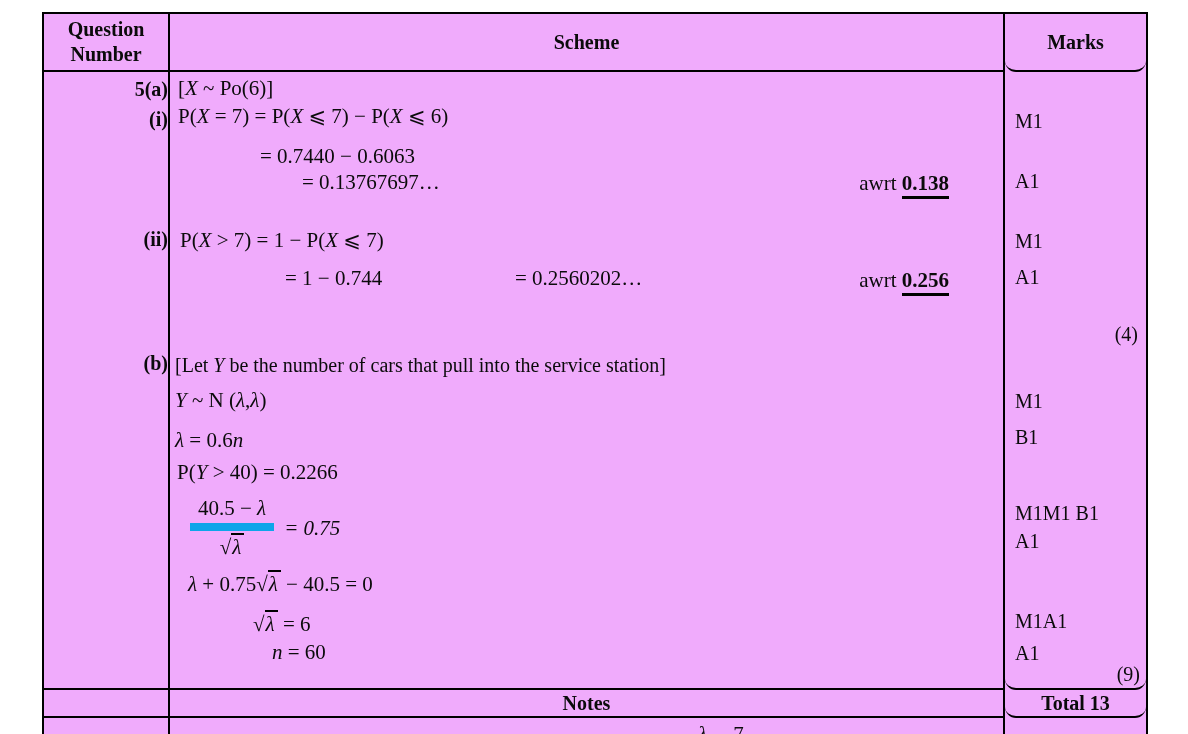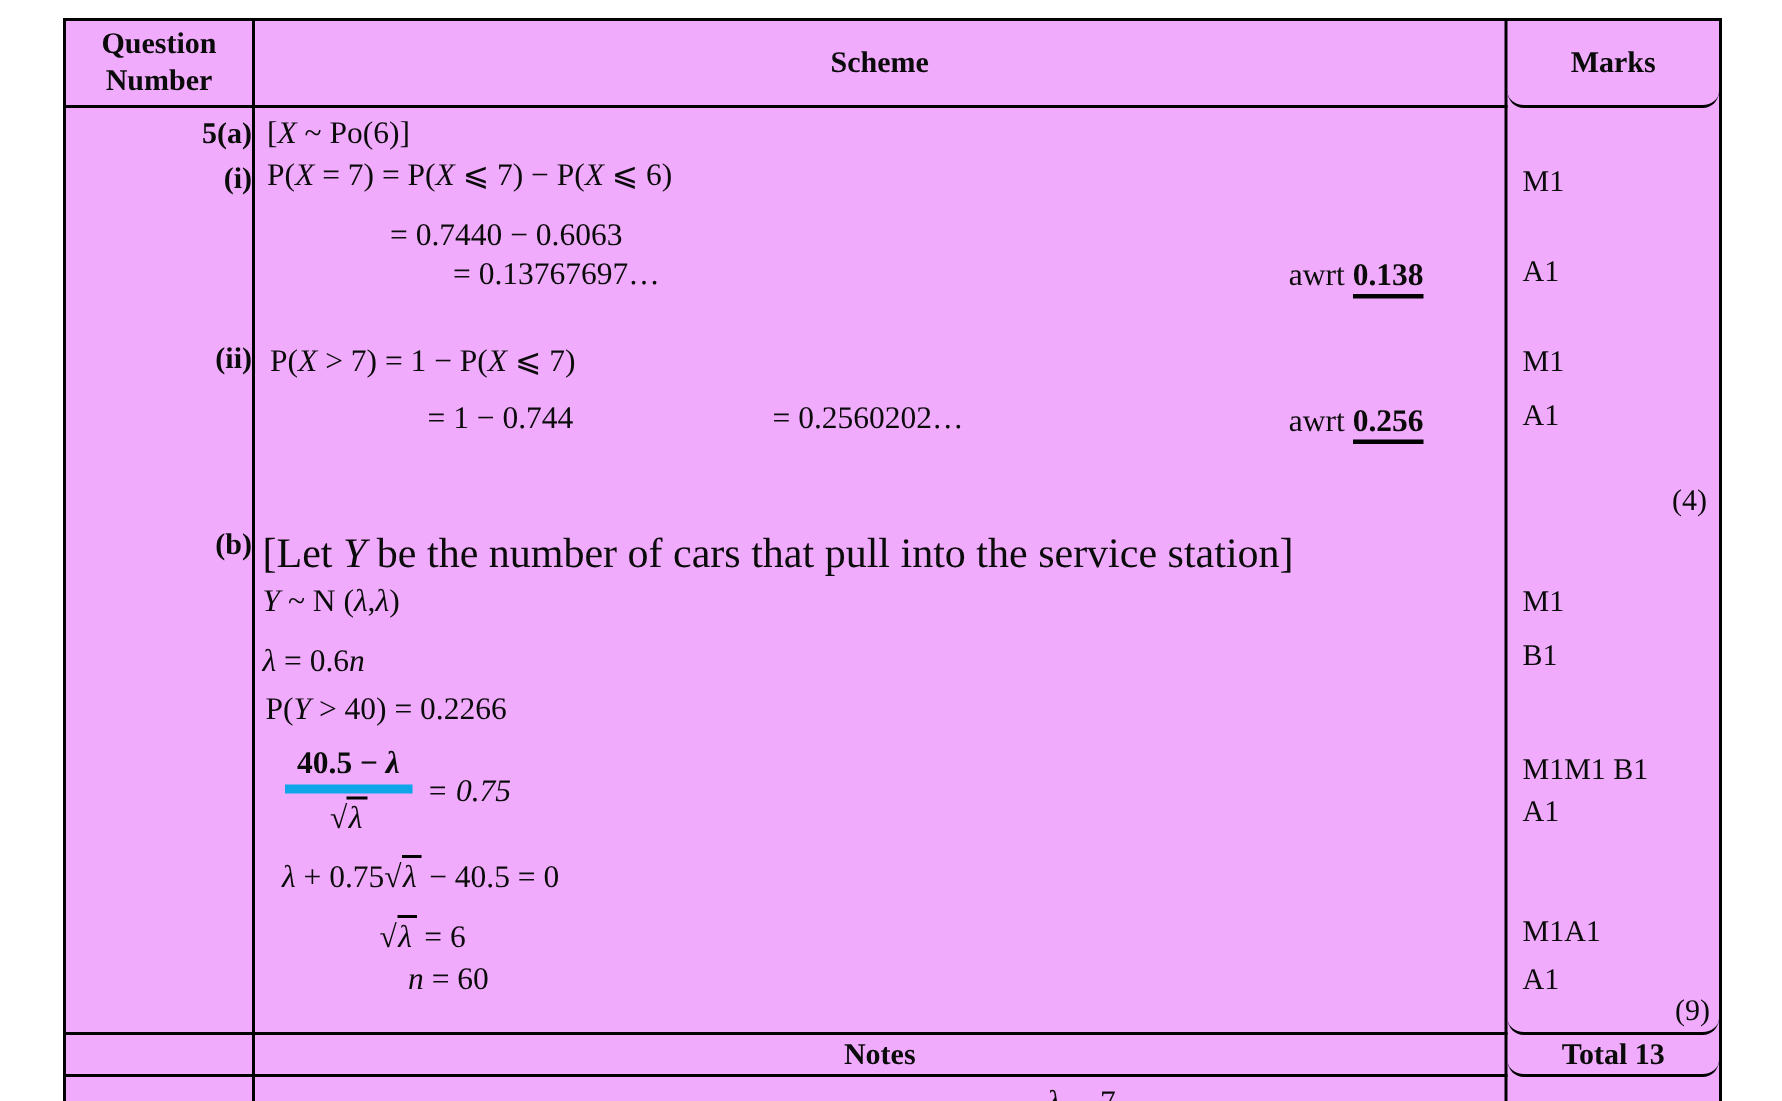--- a/index.html
+++ b/index.html
@@ -15,30 +15,30 @@
     grid-template-columns:126px 835px 1fr;
     grid-template-rows:58px 618px 28px 1fr;
     background:#f0abfc;
   }
   .cell{position:relative;box-sizing:border-box;border-right:2px solid #000;border-bottom:2px solid #000;overflow:visible;}
   .cell.last-col{border-right:none;border-radius:11px;}
   .cell.last-row{border-bottom:none;}
   .hdr{display:flex;flex-direction:column;align-items:center;justify-content:center;
        font-weight:bold;font-size:20px;line-height:1.25;text-align:center;}
   .line{position:absolute;white-space:nowrap;font-size:21px;line-height:1.15;}
-  .prose{font-size:28px;}
+  .prose{font-size:20px;}
   .marks-line{position:absolute;left:10px;white-space:nowrap;font-size:20px;}
   .marks-line.right{left:auto;text-align:right;}
   .qn-line{position:absolute;left:0;width:100%;text-align:right;font-weight:bold;font-size:20px;}
   .it{font-style:italic;}
   .bu{font-weight:bold;border-bottom:3px solid #000;padding-bottom:1px;}
   .rad{font-style:italic;border-top:2px solid #000;padding:0 3px 0 1px;}
   .frac-row{display:inline-flex;align-items:center;}
   .frac{display:inline-flex;flex-direction:column;align-items:center;}
-  .frac .num{padding:0 8px 3px;border-bottom:6px solid #0ea5e9;white-space:nowrap;font-weight:bold;}
+  .frac .num{padding:0 8px 3px;border-bottom:8px solid #0ea5e9;white-space:nowrap;}
   .frac .den{padding-top:4px;white-space:nowrap;}
   .frac-rhs{margin-left:10px;white-space:nowrap;font-style:italic;}
   .notes-cell{display:flex;align-items:center;justify-content:center;font-weight:bold;font-size:20px;}
   .fragment{position:absolute;font-size:21px;white-space:nowrap;}
 </style>
 </head>
 <body>
 
 <div class="mark-table">
 

